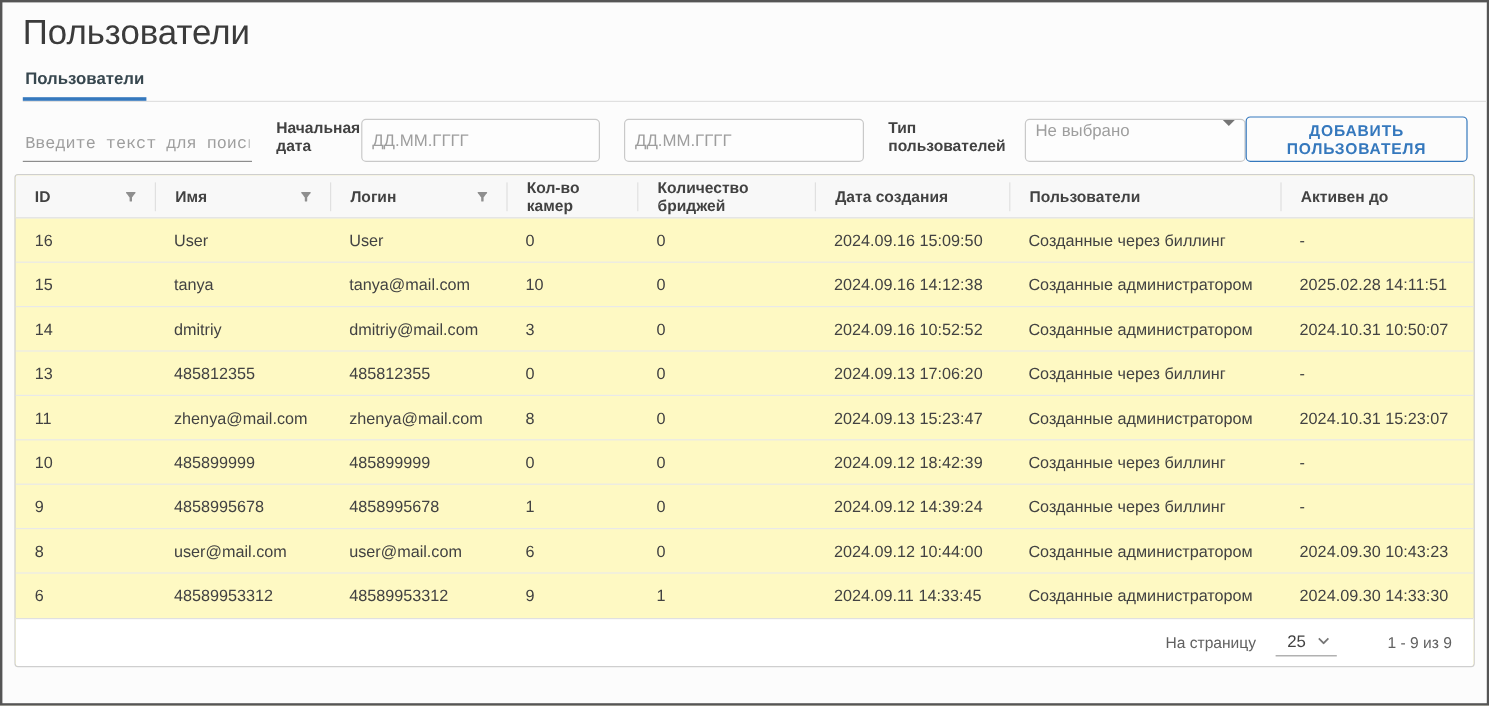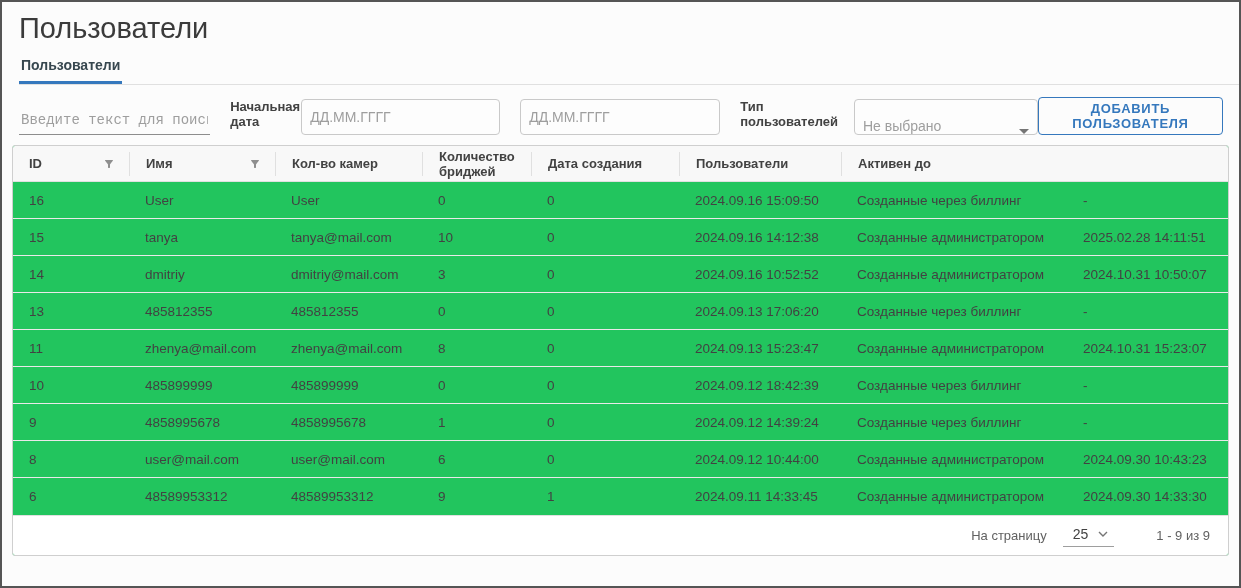--- a/index.html
+++ b/index.html
@@ -71,21 +71,21 @@
     background: #fdfdfd;
     font-size: 14px;
     color: #9e9e9e;
     padding: 0 8px;
     outline: none;
     font-family: "Liberation Sans", sans-serif;
   }
   .date-input::placeholder { color: #9e9e9e; }
   .select-box {
     display: flex;
-    align-items: flex-end;
+    align-items: flex-start;
     justify-content: space-between;
     cursor: pointer;
   }
   .caret-down {
     width: 0; height: 0;
     border-left: 5px solid transparent;
     border-right: 5px solid transparent;
     border-top: 5px solid #757575;
   }
   .add-user-btn {
@@ -98,21 +98,21 @@
     color: var(--accent, #3578bd);
     font-size: 13px;
     font-weight: 700;
     letter-spacing: 0.7px;
     cursor: pointer;
     font-family: "Liberation Sans", sans-serif;
   }
   
   .table-card {
     margin: 3px 10px 0 10px;
-    background: #22c55e;
+    background: #fef9c3;
     border: 1px solid #cfcfcf;
     border-radius: 3px;
     overflow: hidden;
   }
   .tgrid {
     display: grid;
     grid-template-columns: 116px 146px 147px 109px 148px 162px 226px 1fr;
     align-items: center;
   }
   .thead {
@@ -205,20 +205,26 @@
 <div class="table-card">
   <div class="thead tgrid">
       <div class="th">
         <span>ID</span>
         <svg class="funnel" width="12" height="12" viewBox="0 0 24 24">
           <path d="M4.25 5.61C6.27 8.2 10 13 10 13v6c0 .55.45 1 1 1h2c.55 0 1-.45 1-1v-6s3.72-4.8 5.74-7.39A1 1 0 0 0 18.95 4H5.04c-.83 0-1.3.95-.79 1.61z" fill="#8f8f8f"></path>
         </svg>
       </div>
       <div class="th">
         <span>Имя</span>
+        <svg class="funnel" width="12" height="12" viewBox="0 0 24 24">
+          <path d="M4.25 5.61C6.27 8.2 10 13 10 13v6c0 .55.45 1 1 1h2c.55 0 1-.45 1-1v-6s3.72-4.8 5.74-7.39A1 1 0 0 0 18.95 4H5.04c-.83 0-1.3.95-.79 1.61z" fill="#8f8f8f"></path>
+        </svg>
+      </div>
+      <div class="th">
+        <span>Логин</span>
         <svg class="funnel" width="12" height="12" viewBox="0 0 24 24">
           <path d="M4.25 5.61C6.27 8.2 10 13 10 13v6c0 .55.45 1 1 1h2c.55 0 1-.45 1-1v-6s3.72-4.8 5.74-7.39A1 1 0 0 0 18.95 4H5.04c-.83 0-1.3.95-.79 1.61z" fill="#8f8f8f"></path>
         </svg>
       </div>
       <div class="th">
         <span>Кол-во камер</span>
       </div>
       <div class="th">
         <span>Количество бриджей</span>
       </div>

